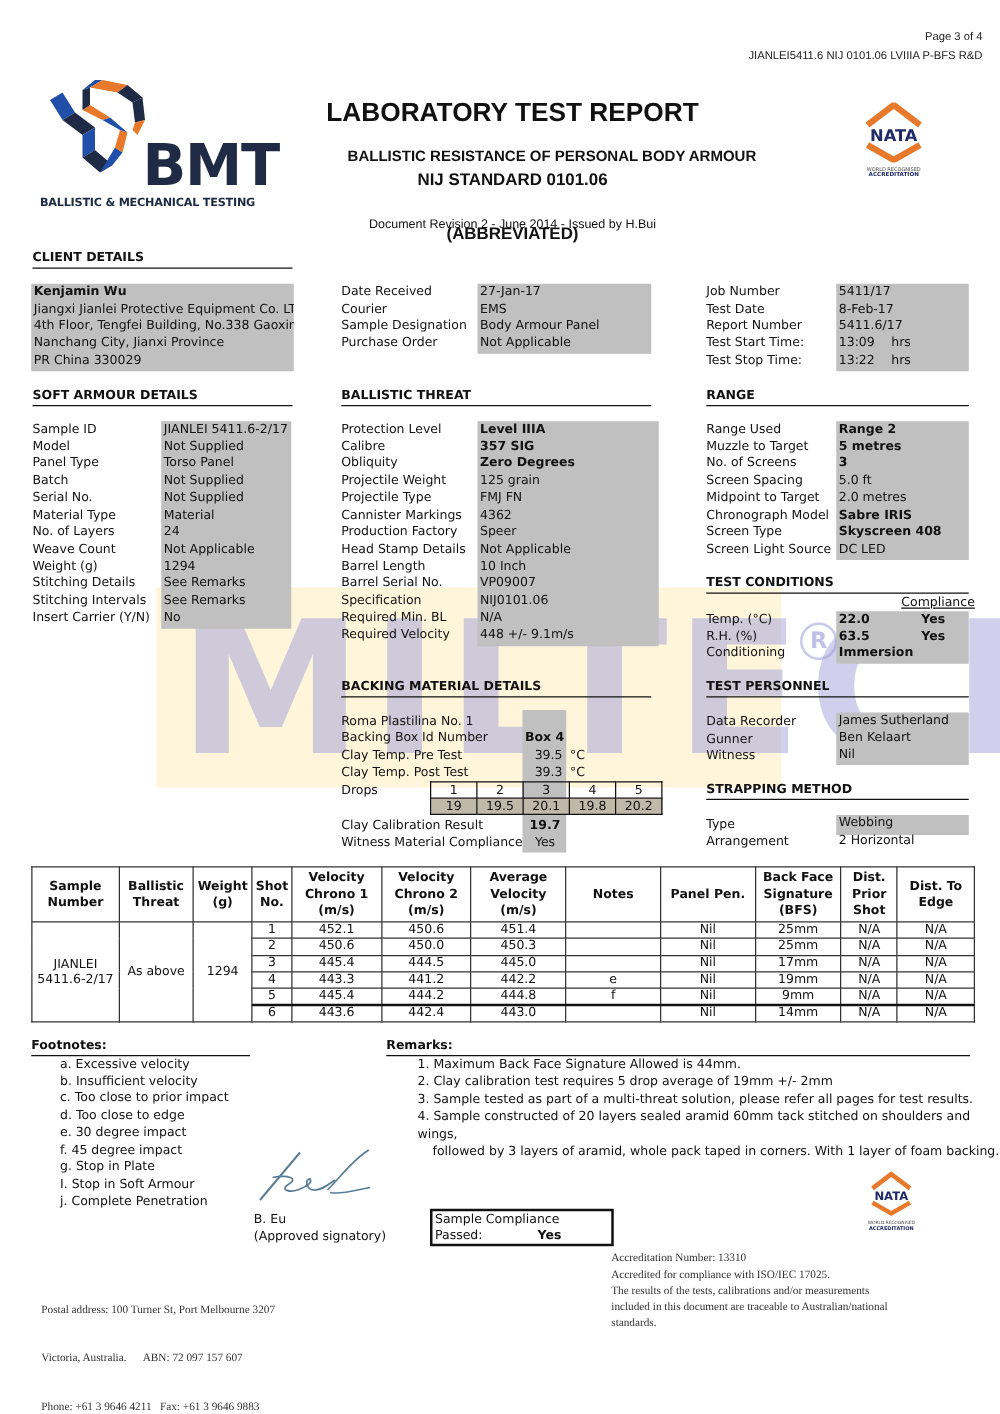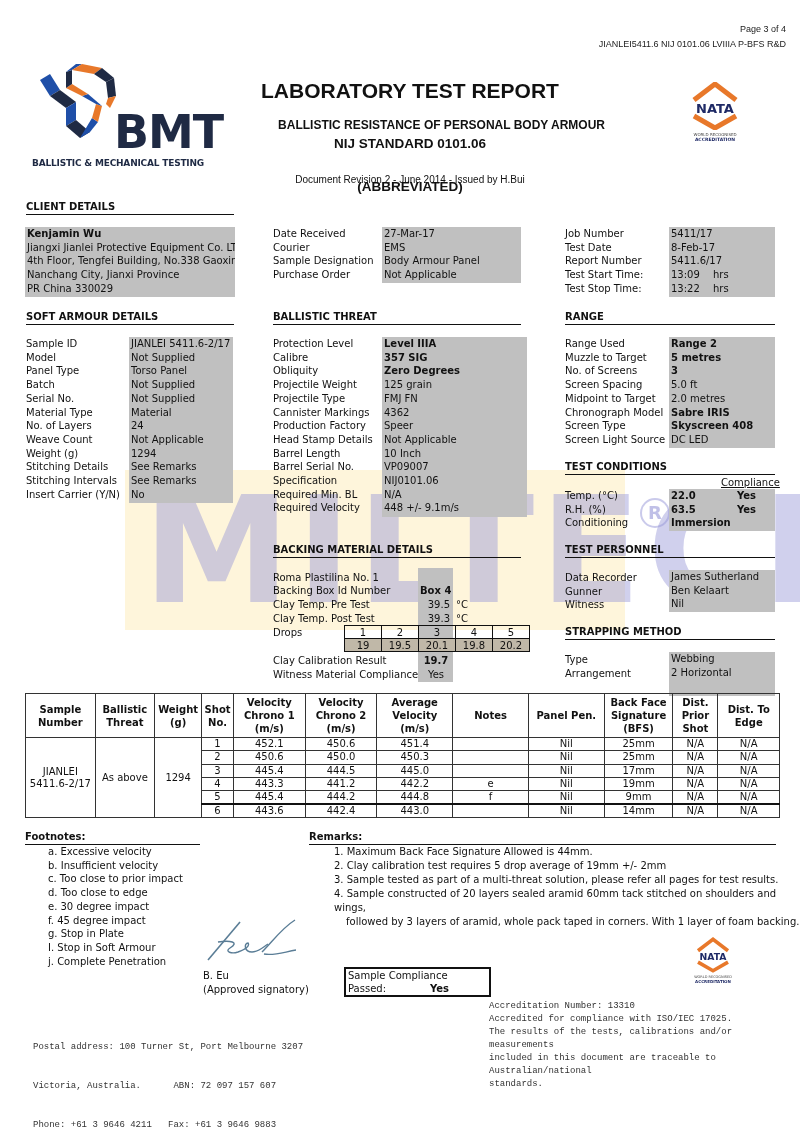--- a/index.html
+++ b/index.html
@@ -18,21 +18,21 @@
   .wm-text { position: absolute; left: 18px; top: 6px; font-family: "DejaVu Sans", sans-serif; font-weight: bold; font-size: 148px; letter-spacing: 6px; color: rgba(150, 150, 215, 0.45); line-height: 150px; }
   .wm-reg { position: absolute; left: 515px; top: 28px; width: 30px; height: 30px; border: 2.5px solid rgba(150,150,215,0.5); border-radius: 50%; color: rgba(150,150,215,0.6); font-weight: bold; font-size: 18px; text-align: center; line-height: 26px; }
   table.drops { border-collapse: collapse; font-size: 10px; }
   table.drops td { border: 1.5px solid #111; text-align: center; width: 37px; height: 13px; line-height: 11px; }
   table.drops tr.vals td { background: #c0b8a8; }
   table.shots { border-collapse: collapse; font-size: 10px; position: absolute; left: 25px; top: 693px; width: 755px; }
   table.shots th { font-weight: bold; border: 1.5px solid #333; padding: 1px 2px; line-height: 13px; text-align: center; vertical-align: middle; font-size: 10px; }
   table.shots td { border: 1px solid #333; text-align: center; height: 13.3px; line-height: 12px; padding: 0 2px; font-size: 10px; }
   table.shots td.merged { vertical-align: middle; }
   .list { font-size: 10px; line-height: 13.7px; }
-  .footer-text { font-family: Liberation Mono, monospace; font-size: 9px; line-height: 13px; color: #333; }
+  .footer-text { font-family: Liberation Serif, serif; font-size: 9px; line-height: 13px; color: #333; }
 </style>
 </head>
 <body>
 
 <div class="abs hdr-right" style="top:24px;">Page 3 of 4</div>
 <div class="abs hdr-right" style="top:39px;">JIANLEI5411.6 NIJ 0101.06 LVIIIA P-BFS R&amp;D</div>
 
 <div class="abs" style="left:32px; top:58px; width:190px; height:115px;">
   <svg width="110" height="85" viewBox="0 0 110 85" style="position:absolute;left:4px;top:2px;">
     <polygon points="4,20 14,14 24,30 14,36" fill="#1f4fa8"></polygon>
@@ -85,21 +85,21 @@
   <div>PR China 330029</div>
 </div>
 
 <div class="abs kv" style="left:273px; top:227px; width:110px;">
   <div class="kv-label">Date Received</div>
   <div class="kv-label">Courier</div>
   <div class="kv-label">Sample Designation</div>
   <div class="kv-label">Purchase Order</div>
 </div>
 <div class="abs grey kv" style="left:382px; top:227px; width:139px; height:56px; padding-left:2px;">
-  <div>27-Mar-17</div>
+  <div>27-Jan-17</div>
   <div>EMS</div>
   <div>Body Armour Panel</div>
   <div>Not Applicable</div>
 </div>
 
 <div class="abs kv" style="left:565px; top:227px; width:105px;">
   <div>Job Number</div>
   <div>Test Date</div>
   <div>Report Number</div>
   <div>Test Start Time:</div>
@@ -255,21 +255,21 @@
   <div>James Sutherland</div>
     <div>Ben Kelaart</div>
     <div>Nil</div>
 </div>
 
 <div class="abs sec-title" style="left:565px; top:626px; width:210px;">STRAPPING METHOD</div>
 <div class="abs kv" style="left:565px; top:653px; width:105px;">
   <div>Type</div>
     <div>Arrangement</div>
 </div>
-<div class="abs grey kv" style="left:669px; top:652px; width:106px; height:44px; padding-left:2px;">
+<div class="abs grey kv" style="left:669px; top:652px; width:106px; height:16px; padding-left:2px;">
   <div>Webbing</div>
     <div>2 Horizontal</div>
 </div>
 
 <table class="shots">
   <colgroup>
     <col style="width:68px">
       <col style="width:58px">
       <col style="width:46px">
       <col style="width:30px">

